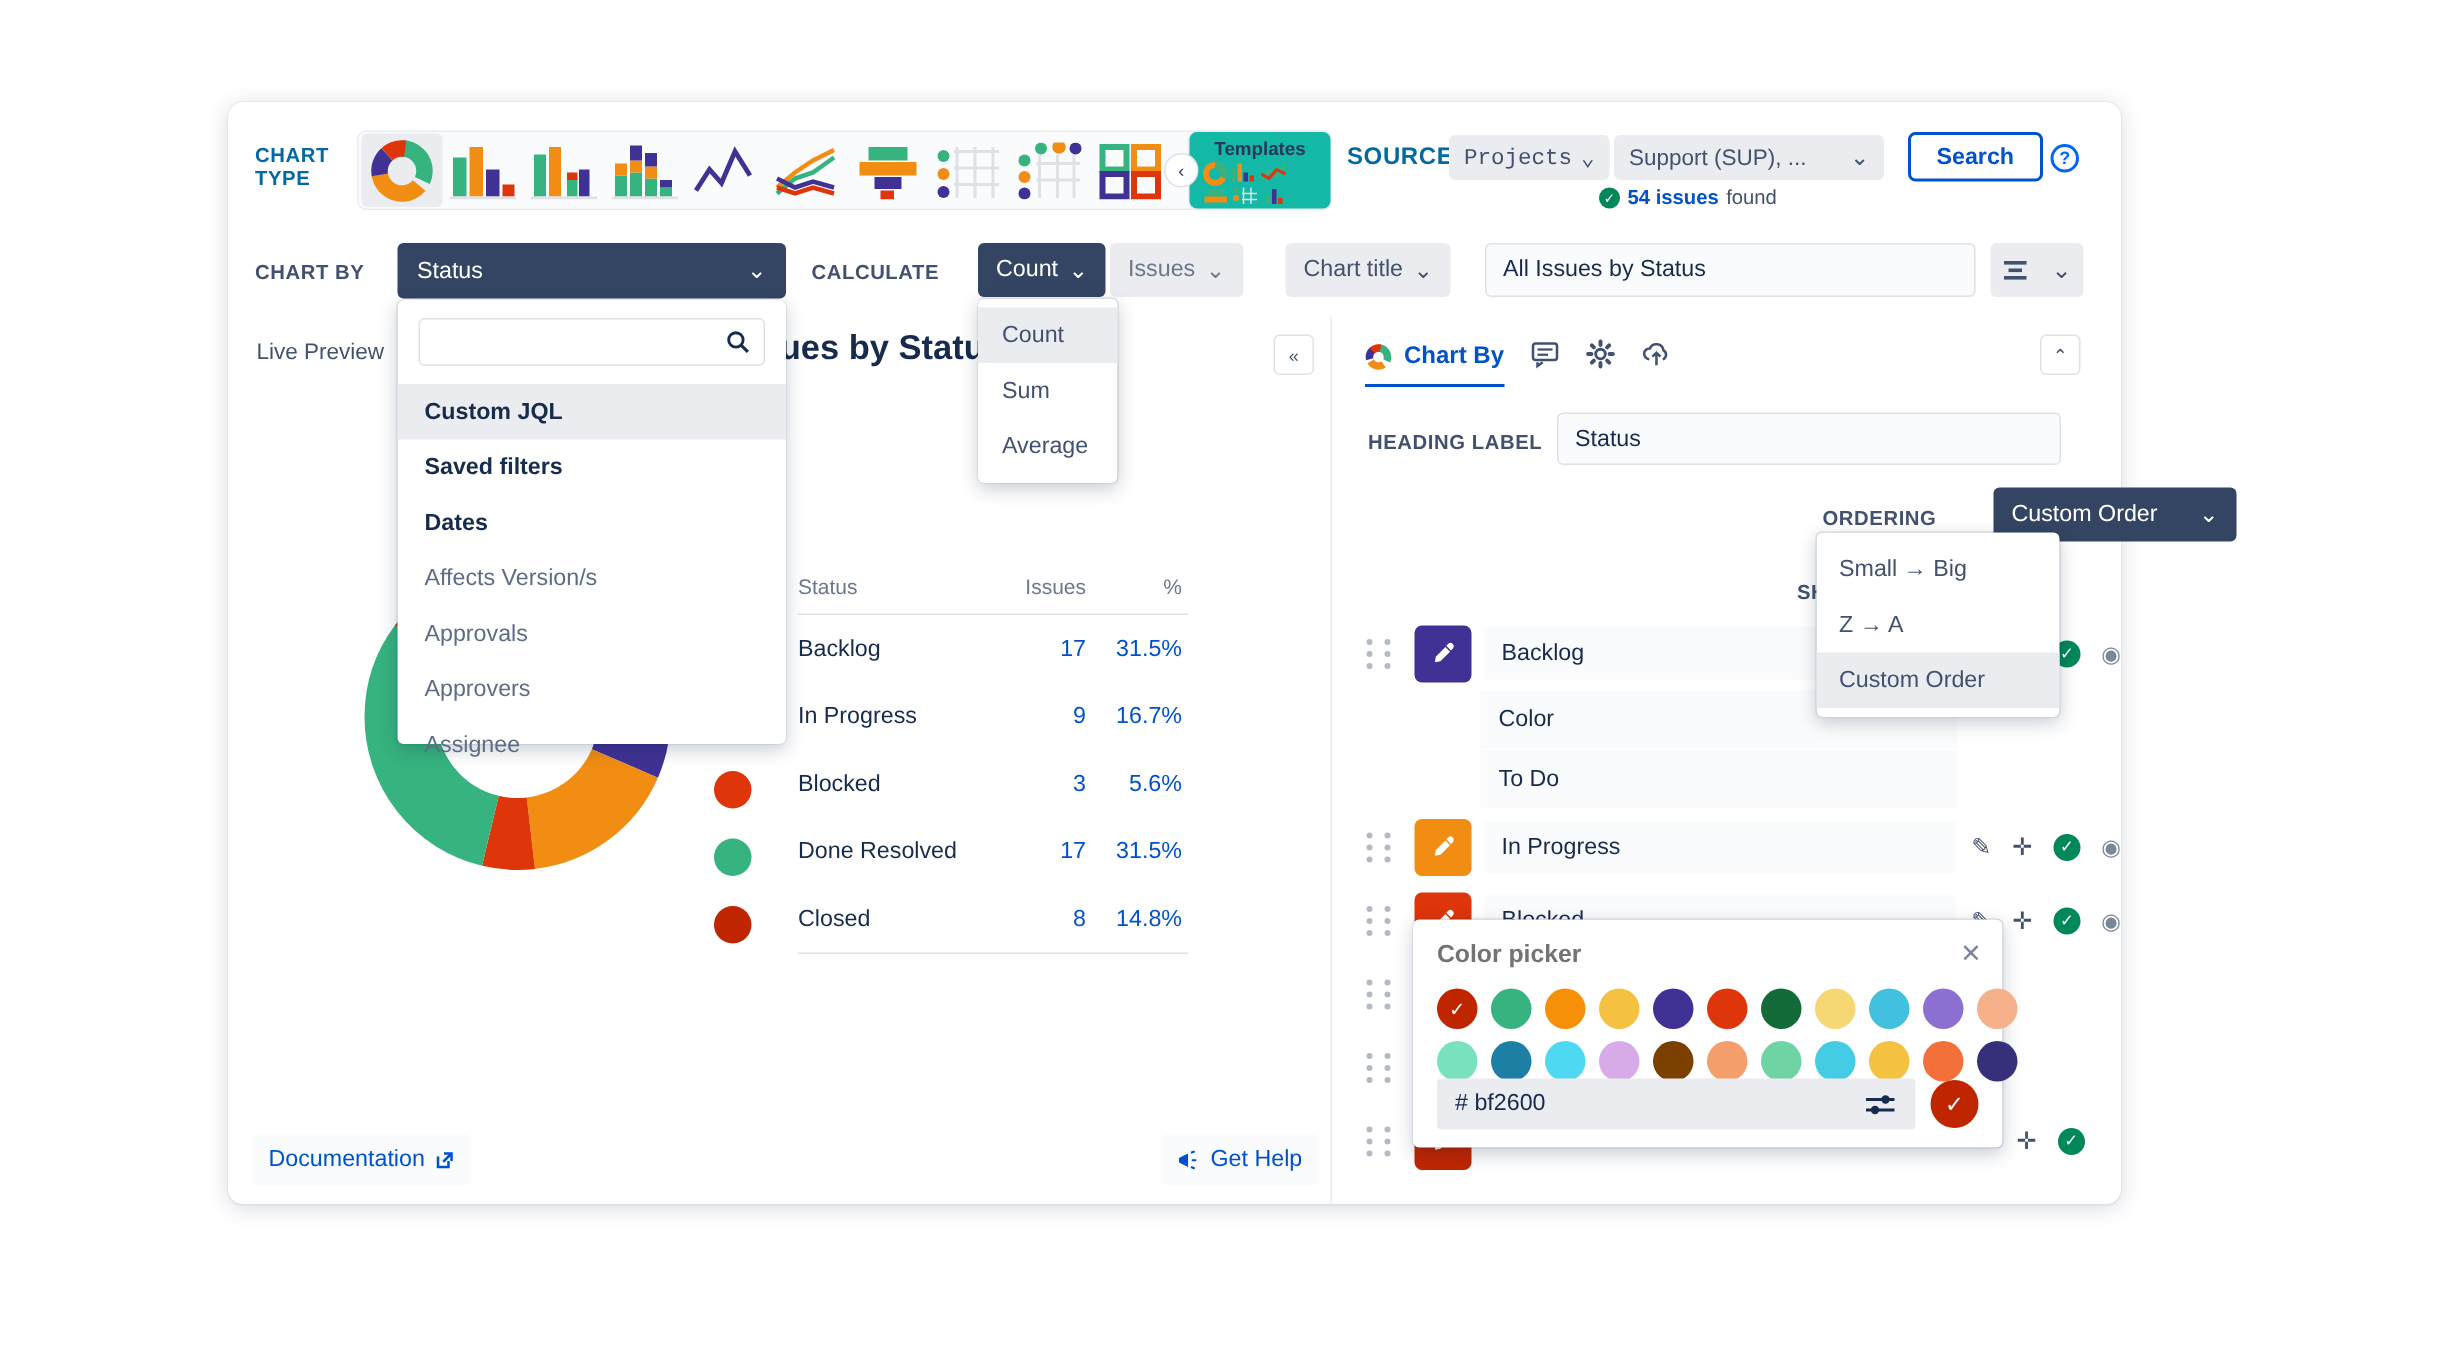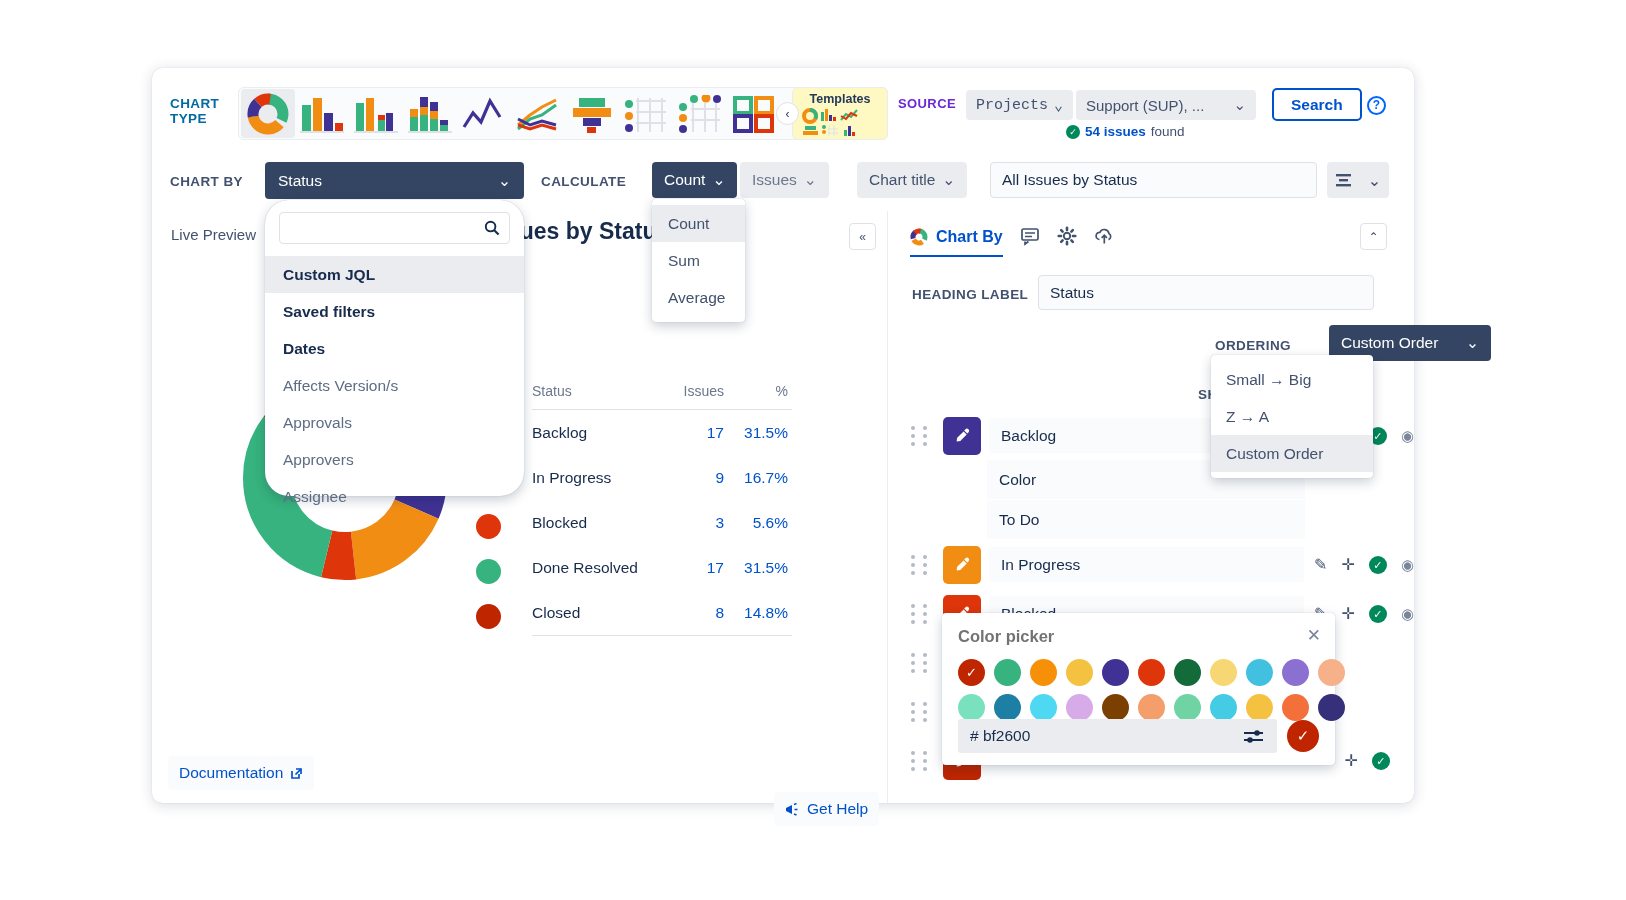--- a/index.html
+++ b/index.html
@@ -44,32 +44,32 @@
   .ct-arrow {
     position: absolute; left: 624px; top: 34px;
     width: 23px; height: 23px; border-radius: 50%;
     background: #fff; border: 1px solid #DFE1E6;
     display: flex; align-items: center; justify-content: center;
     font-size: 12px; color: #253858; z-index: 4; cursor: pointer;
   }
   .templates {
     position: absolute; left: 640px; top: 19px;
     width: 96px; height: 53px;
-    background: #fef9c3; border: 1px solid #EBECF0; border-radius: 6px;
+    background: #14b8a6; border: 1px solid #EBECF0; border-radius: 6px;
     cursor: pointer;
   }
   .templates-lbl {
     position: absolute; top: 4px; left: 0; width: 100%;
     text-align: center; font-size: 12.5px; font-weight: bold; color: #253858;
   }
   .templates-icons { position: absolute; top: 20px; left: 8px; }
 
   .lbl-source {
     position: absolute; left: 746px; top: 28px;
-    font-size: 13px; font-weight: bold; letter-spacing: .4px; color: #6d28d9;
+    font-size: 16px; font-weight: bold; letter-spacing: .4px; color: #0369a1;
   }
   .pill {
     background: #EBECF0; border-radius: 4px; color: #42526E;
     display: inline-flex; align-items: center; gap: 6px;
     font-size: 15px; cursor: pointer; white-space: nowrap;
   }
   .sel-projects {
     position: absolute; left: 814px; top: 22px; height: 30px; padding: 0 10px; font-family: Liberation Mono, monospace;
   }
   .sel-support {
@@ -192,21 +192,21 @@
   .btn-doc {
     position: absolute; left: 16px; top: 688px; height: 34px;
     background: #FAFBFC; border-radius: 4px;
     display: flex; align-items: center; gap: 7px; padding: 0 11px;
     color: #0052CC; font-size: 15.5px; cursor: pointer;
   }
   .btn-help {
     position: absolute; left: 622px; top: 688px; height: 34px;
     background: #FAFBFC; border-radius: 4px;
     display: flex; align-items: center; gap: 7px; padding: 0 11px;
-    color: #0052CC; font-size: 15.5px; cursor: pointer; margin-top: 36px;
+    color: #0052CC; font-size: 15.5px; cursor: pointer;
   }
 
   
   .rpanel {
     position: absolute; left: 735px; top: 143px; right: 0; bottom: 0;
     border-left: 1px solid #EBECF0;
   }
   .rtabs {
     position: absolute; left: 22px; top: 15px;
     display: flex; align-items: center; gap: 17px;
@@ -282,21 +282,21 @@
     color: #fff; font-size: 11px; line-height: 18px; text-align: center;
   }
   .eye { color: #7A869A; font-size: 15px; }
 
   
   .pop {
     position: absolute; background: #fff; border-radius: 4px;
     box-shadow: 0 4px 12px rgba(9,30,66,0.22), 0 0 1px rgba(9,30,66,0.3);
     z-index: 60;
   }
-  .pop-chartby { left: 113px; top: 132px; width: 259px; height: 296px; border-radius: 24px; }
+  .pop-chartby { left: 113px; top: 132px; width: 259px; height: 296px; }
   .cb-search {
     margin: 12px 14px; height: 32px;
     border: 1px solid #DFE1E6; border-radius: 4px;
     display: flex; align-items: center; padding: 0 9px;
   }
   .cb-search input {
     border: none; outline: none; flex: 1; font-size: 14px;
     font-family: "Liberation Sans", sans-serif; color: #172B4D;
   }
   .cb-opt {

